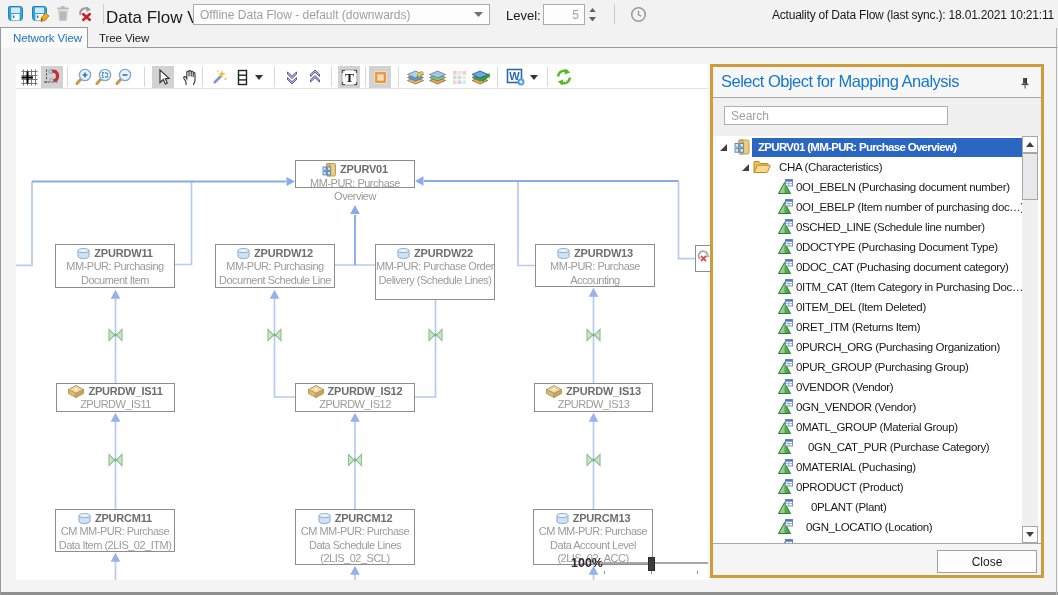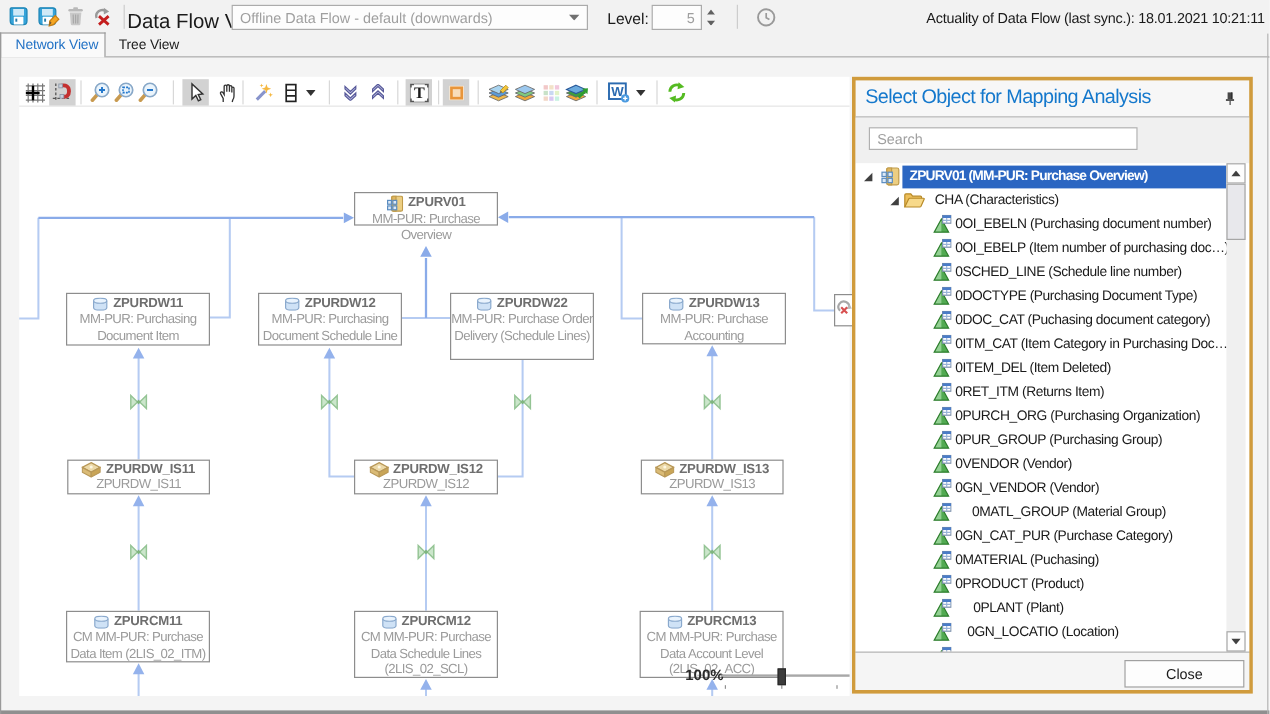--- a/index.html
+++ b/index.html
@@ -625,33 +625,33 @@
 <div class="trow" style="left:777px;top:417px">
         <svg width="16" height="16" viewBox="0 0 16 16" style="flex:none">
           <polygon points="7.5,3.5 13.5,14.5 1.5,14.5" fill="#52aa52"></polygon>
           <polygon points="7.5,3.5 7.5,14.5 1.5,14.5" fill="#93d093"></polygon>
           <polygon points="7.5,3.5 13.5,14.5 1.5,14.5" fill="none" stroke="#2e7e2e"></polygon>
           <rect x="8.5" y="0.5" width="7" height="6.5" fill="#fff" stroke="#7a8faa"></rect>
           <rect x="8.5" y="0.5" width="7" height="2.2" fill="#4a7cc8"></rect>
           <line x1="8.5" y1="4.6" x2="15.5" y2="4.6" stroke="#9ab4d8"></line>
           <line x1="11.9" y1="2.7" x2="11.9" y2="7" stroke="#9ab4d8"></line>
         </svg>
-        <span style="margin-left:17px">0MATL_GROUP (Material Group)</span>
+        <span style="margin-left:3px">0MATL_GROUP (Material Group)</span>
       </div>
 <div class="trow" style="left:777px;top:437px">
         <svg width="16" height="16" viewBox="0 0 16 16" style="flex:none">
           <polygon points="7.5,3.5 13.5,14.5 1.5,14.5" fill="#52aa52"></polygon>
           <polygon points="7.5,3.5 7.5,14.5 1.5,14.5" fill="#93d093"></polygon>
           <polygon points="7.5,3.5 13.5,14.5 1.5,14.5" fill="none" stroke="#2e7e2e"></polygon>
           <rect x="8.5" y="0.5" width="7" height="6.5" fill="#fff" stroke="#7a8faa"></rect>
           <rect x="8.5" y="0.5" width="7" height="2.2" fill="#4a7cc8"></rect>
           <line x1="8.5" y1="4.6" x2="15.5" y2="4.6" stroke="#9ab4d8"></line>
           <line x1="11.9" y1="2.7" x2="11.9" y2="7" stroke="#9ab4d8"></line>
         </svg>
-        <span style="margin-left:3px">0GN_CAT_PUR (Purchase Category)</span>
+        <span style="margin-left:15px">0GN_CAT_PUR (Purchase Category)</span>
       </div>
 <div class="trow" style="left:777px;top:457px">
         <svg width="16" height="16" viewBox="0 0 16 16" style="flex:none">
           <polygon points="7.5,3.5 13.5,14.5 1.5,14.5" fill="#52aa52"></polygon>
           <polygon points="7.5,3.5 7.5,14.5 1.5,14.5" fill="#93d093"></polygon>
           <polygon points="7.5,3.5 13.5,14.5 1.5,14.5" fill="none" stroke="#2e7e2e"></polygon>
           <rect x="8.5" y="0.5" width="7" height="6.5" fill="#fff" stroke="#7a8faa"></rect>
           <rect x="8.5" y="0.5" width="7" height="2.2" fill="#4a7cc8"></rect>
           <line x1="8.5" y1="4.6" x2="15.5" y2="4.6" stroke="#9ab4d8"></line>
           <line x1="11.9" y1="2.7" x2="11.9" y2="7" stroke="#9ab4d8"></line>

